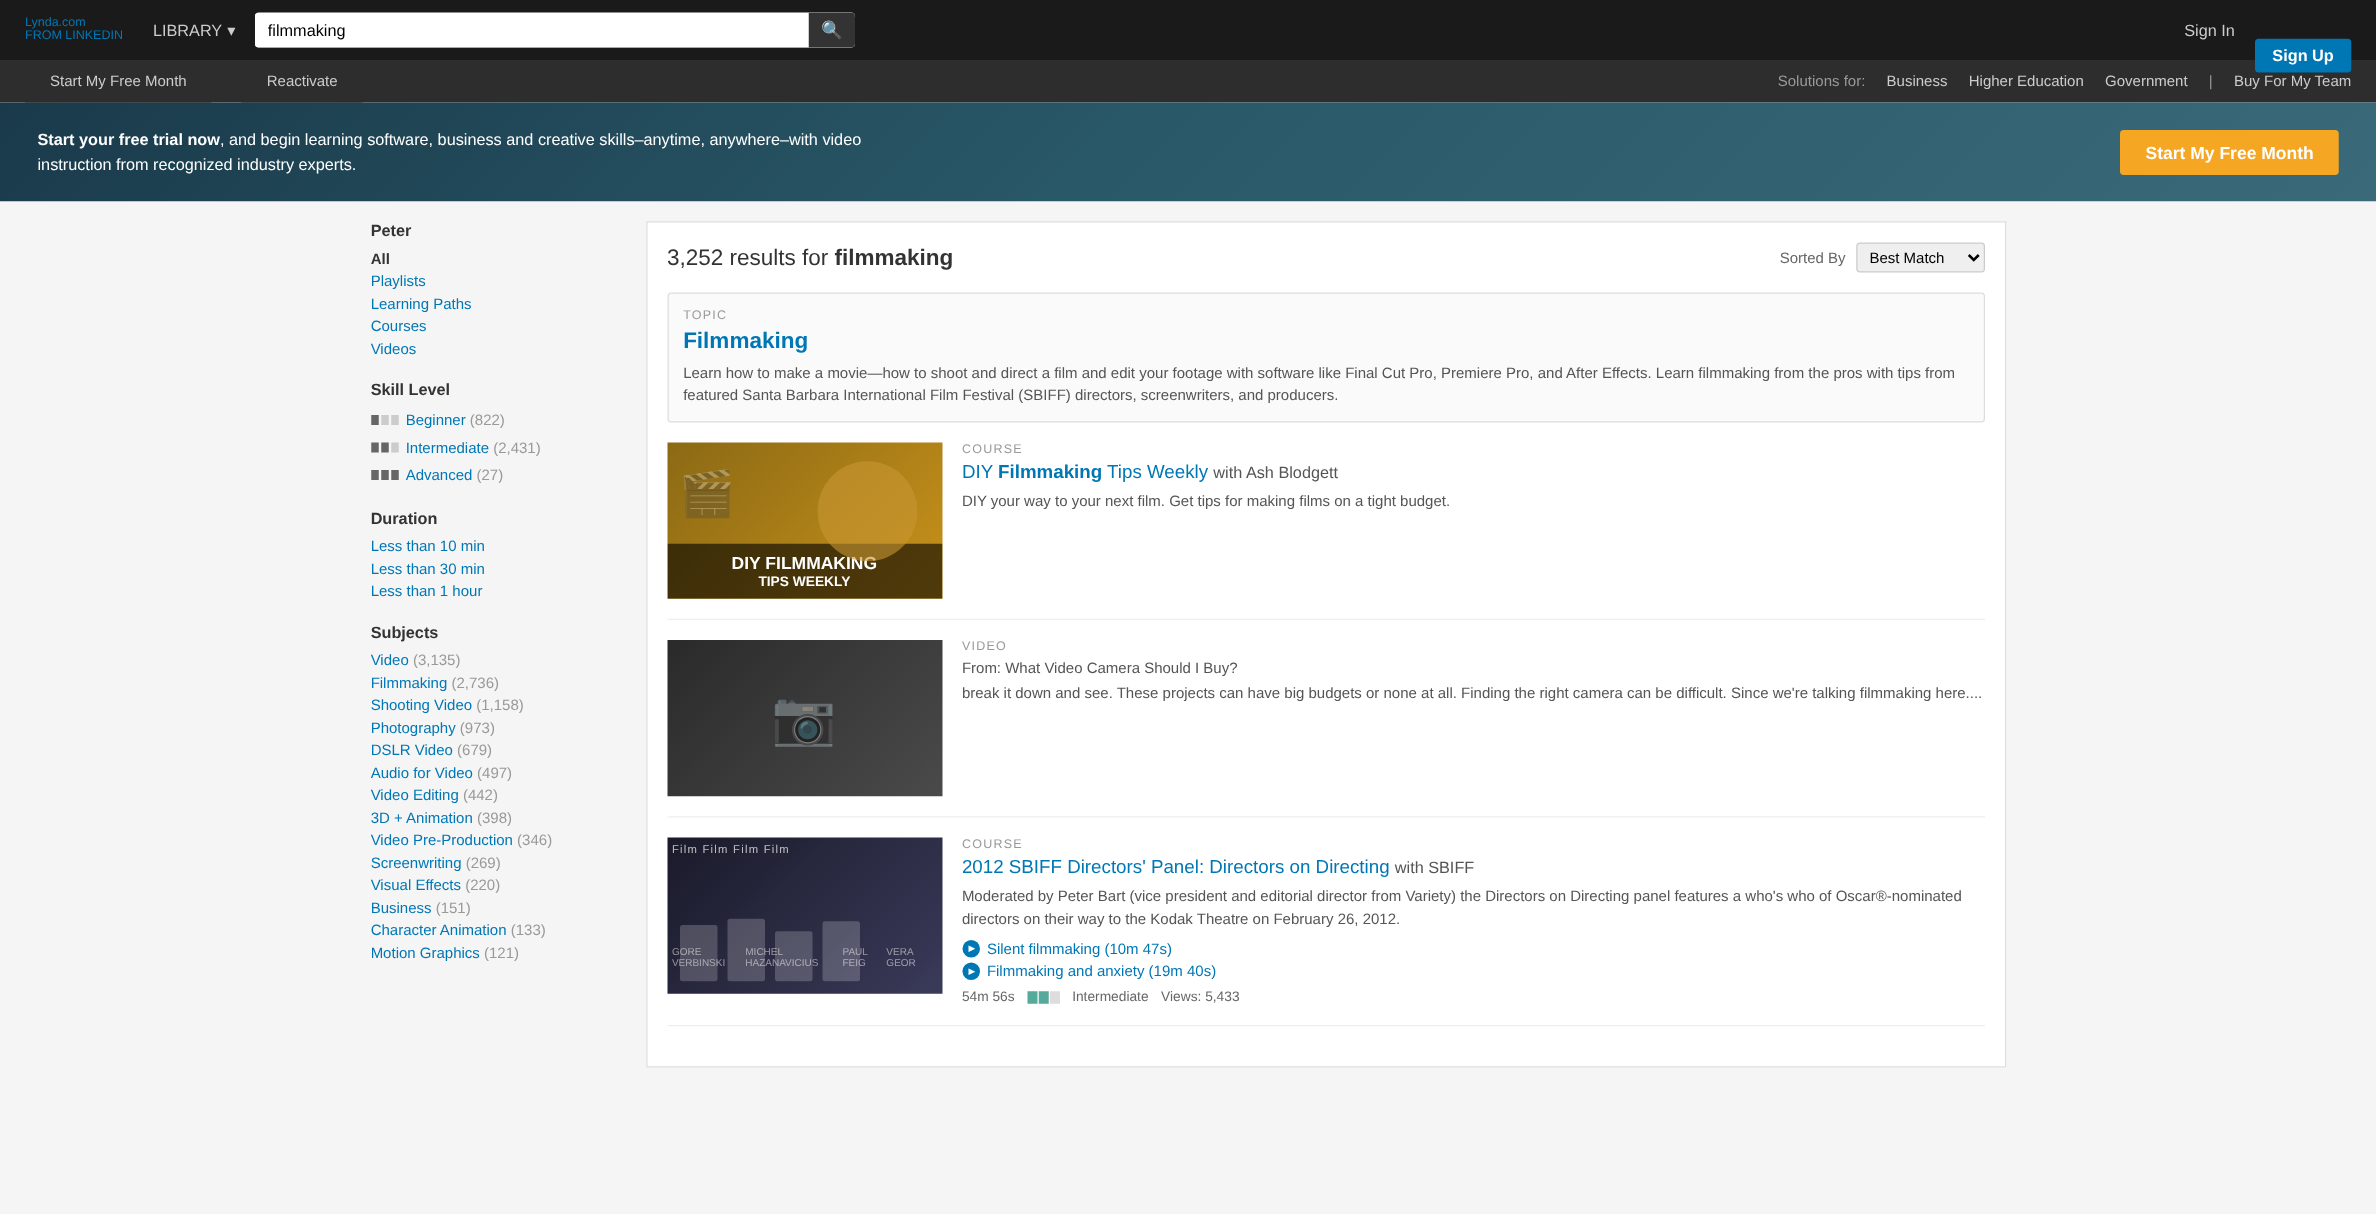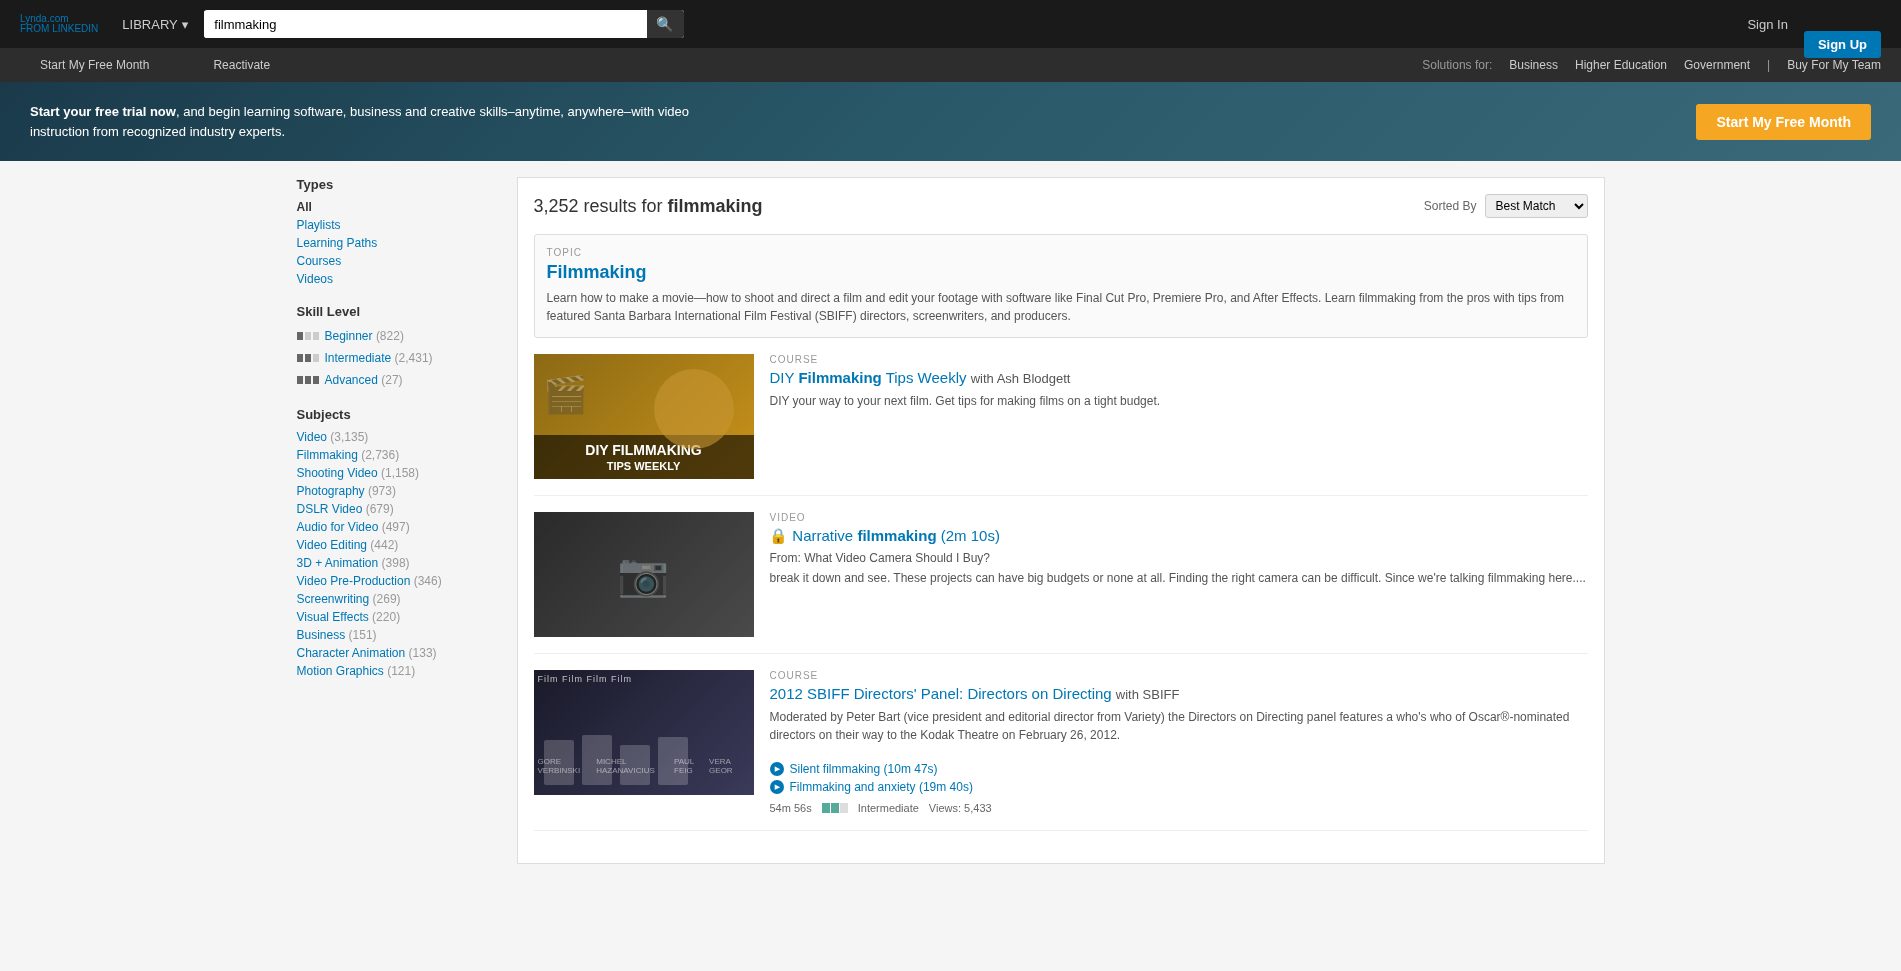--- a/index.html
+++ b/index.html
@@ -283,21 +283,21 @@
       color: #666;
     }
     .lock-icon { color: #999; }
     .level-bar { display: inline-flex; gap: 1px; align-items: center; }
     .level-seg {
       width: 8px;
       height: 10px;
       background: #ddd;
     }
     .level-seg.filled { background: #5a9; }
-    .sub-links { margin-top: 16px; }
+    .sub-links { margin-top: 6px; }
     .sub-link-item {
       display: flex;
       align-items: center;
       gap: 6px;
       font-size: 12px;
       color: #0077b5;
       cursor: pointer;
       padding: 2px 0;
     }
     .play-icon {
@@ -369,21 +369,21 @@
     <strong>Start your free trial now</strong><span>, and begin learning software, business and creative skills–anytime, anywhere–with video instruction from recognized industry experts.</span>
   </div>
   <button class="banner-btn">Start My Free Month</button>
 </div>
 
 <div class="main-container">
 
   <div class="sidebar">
 
     <div class="sidebar-section">
-      <h3>Types</h3>
+      <h3>Peter</h3>
       <a class="sidebar-link active">All</a>
       <a class="sidebar-link">Playlists</a>
       <a class="sidebar-link">Learning Paths</a>
       <a class="sidebar-link">Courses</a>
       <a class="sidebar-link">Videos</a>
     </div>
 
     <div class="sidebar-section">
       <h3>Skill Level</h3>
       <div class="skill-item">
@@ -405,20 +405,26 @@
       <div class="skill-item">
         <span class="skill-bar">
           <span class="skill-bar-seg filled"></span>
           <span class="skill-bar-seg filled"></span>
           <span class="skill-bar-seg filled"></span>
         </span>
         <a class="sidebar-link">Advanced <span style="color:#999">(27)</span></a>
       </div>
     </div>
 
+    <div class="sidebar-section">
+      <h3>Duration</h3>
+      <a class="sidebar-link">Less than 10 min</a>
+      <a class="sidebar-link">Less than 30 min</a>
+      <a class="sidebar-link">Less than 1 hour</a>
+    </div>
 
     <div class="sidebar-section">
       <h3>Subjects</h3>
       <a class="sidebar-link">Video <span style="color:#999">(3,135)</span></a>
       <a class="sidebar-link">Filmmaking <span style="color:#999">(2,736)</span></a>
       <a class="sidebar-link">Shooting Video <span style="color:#999">(1,158)</span></a>
       <a class="sidebar-link">Photography <span style="color:#999">(973)</span></a>
       <a class="sidebar-link">DSLR Video <span style="color:#999">(679)</span></a>
       <a class="sidebar-link">Audio for Video <span style="color:#999">(497)</span></a>
       <a class="sidebar-link">Video Editing <span style="color:#999">(442)</span></a>
@@ -477,24 +483,20 @@
         <div class="result-desc">DIY your way to your next film. Get tips for making films on a tight budget.</div>
       </div>
     </div>
 
     <div class="result-item">
       <div class="result-thumb thumb-narrative">
         <div style="width:100%;height:100%;display:flex;align-items:center;justify-content:center;color:rgba(255,255,255,0.4);font-size:42px;">📷</div>
       </div>
       <div class="result-info">
         <div class="result-type">VIDEO</div>
-        <div class="result-title">
-          <span class="lock-icon">🔒</span>
-          <span>Narrative </span><strong>filmmaking</strong><span> (2m 10s)</span>
-        </div>
         <div class="result-from">
           <span>From: What Video Camera Should I Buy?</span>
         </div>
         <div class="result-desc">break it down and see. These projects can have big budgets or none at all. Finding the right camera can be difficult. Since we're talking filmmaking here....</div>
       </div>
     </div>
 
     <div class="result-item">
       <div class="result-thumb thumb-sbiff">
         <div style="width:100%;height:100%;display:flex;align-items:flex-end;padding:6px;gap:4px;position:relative;">

